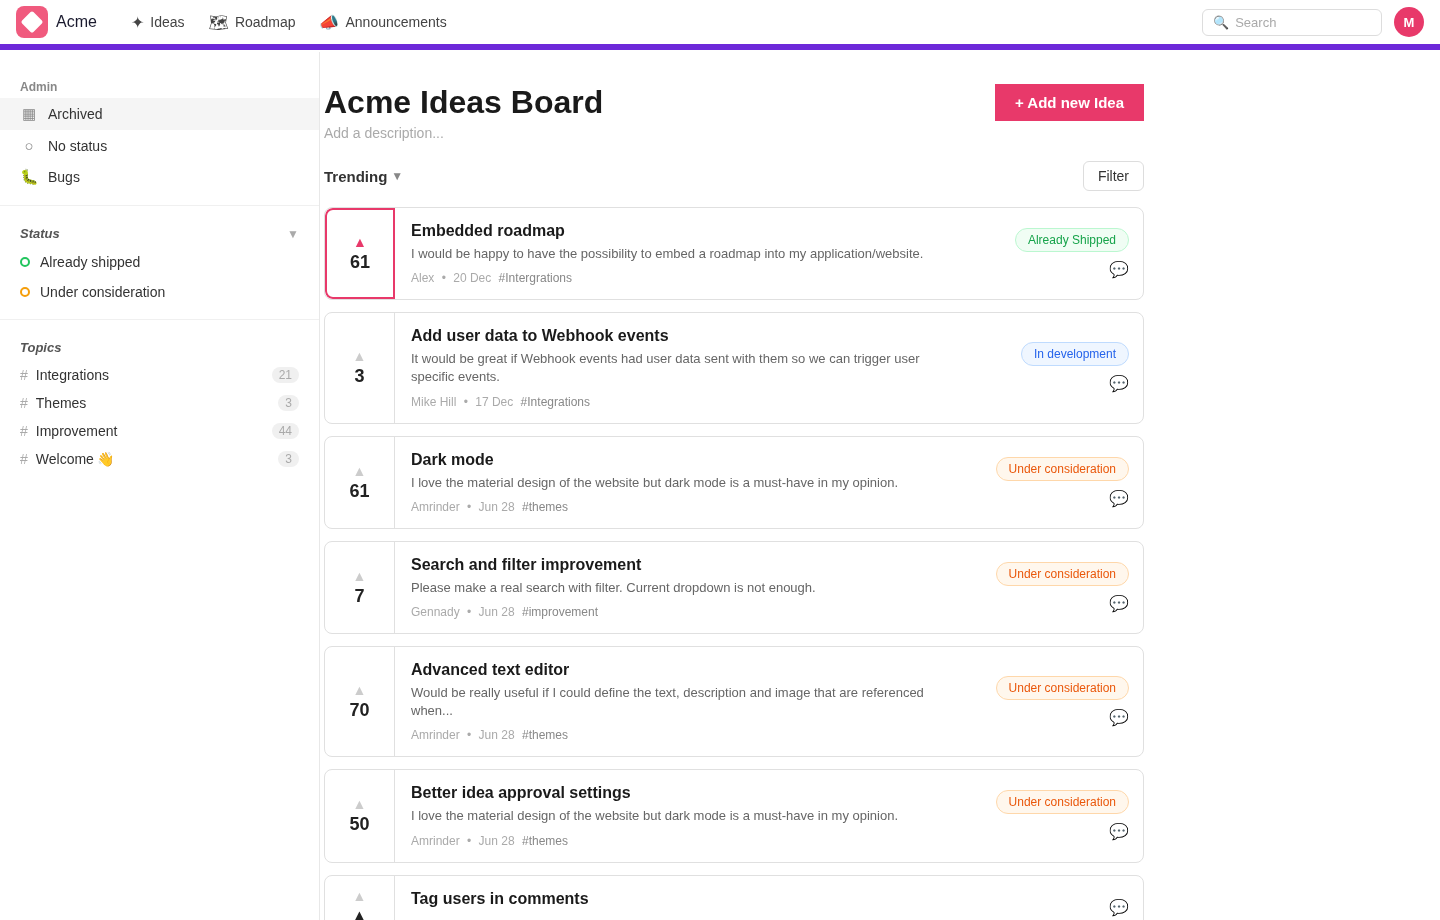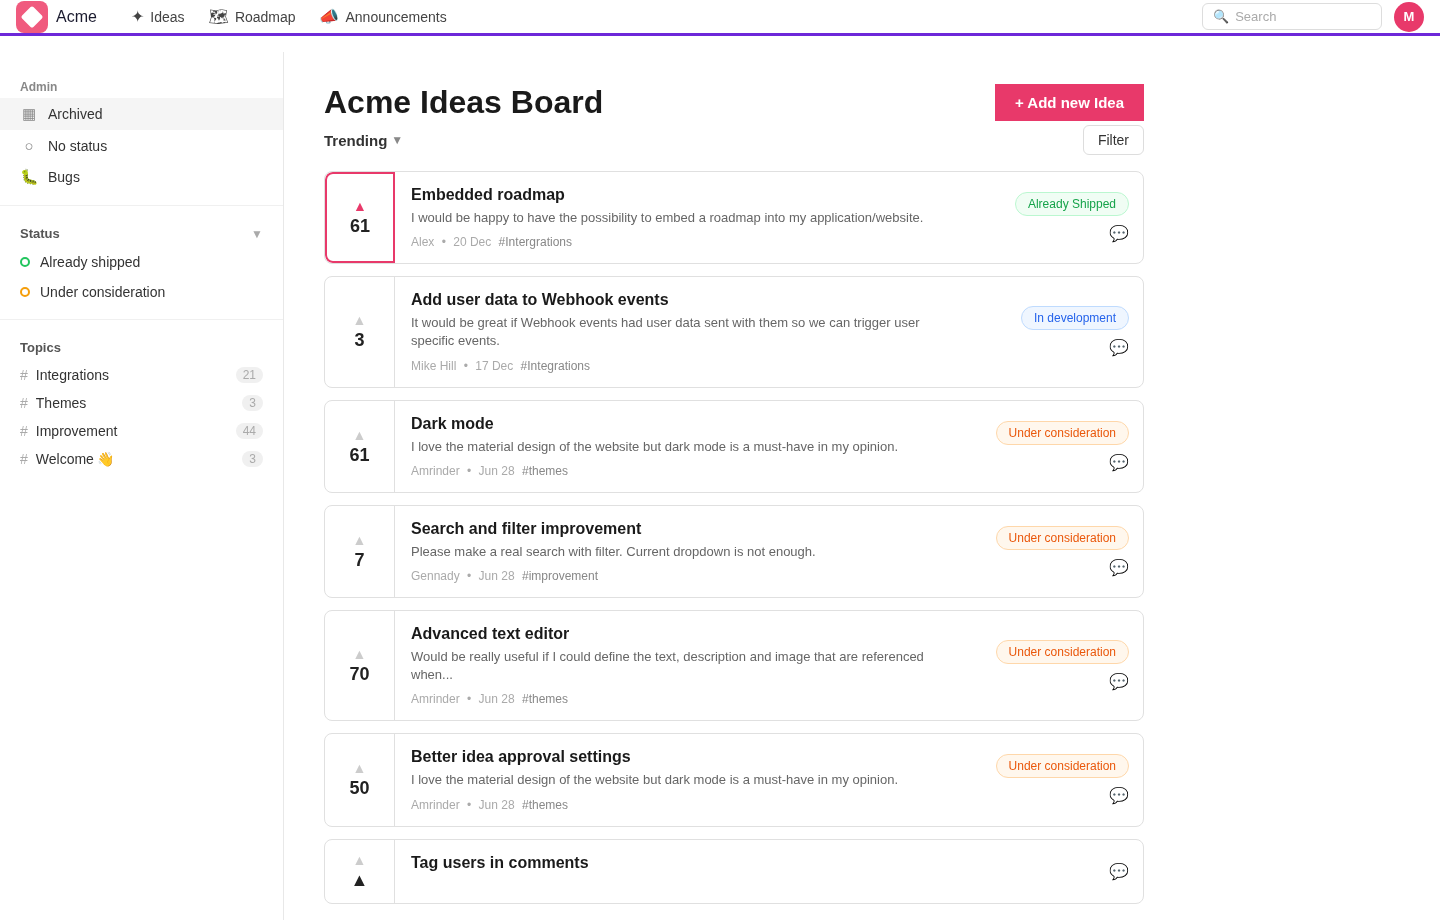--- a/index.html
+++ b/index.html
@@ -1,21 +1,21 @@
 <!DOCTYPE html>
 <html><head>
   <meta charset="utf-8">
   <style>
     * { box-sizing: border-box; margin: 0; padding: 0; }
     body { font-family: -apple-system, BlinkMacSystemFont, 'Segoe UI', sans-serif; background: #fff; color: #1a1a2e; }
 
     
     .topnav {
-      display: flex; align-items: center; padding: 0 16px; height: 36px;
-      border-bottom: 3px solid #6d28d9; position: fixed; top: 0; left: 0; right: 0;
+      display: flex; align-items: center; padding: 0 16px; height: 50px;
+      border-bottom: 6px solid #6d28d9; position: fixed; top: 0; left: 0; right: 0;
       background: #fff; z-index: 100;
     }
     .logo-block { display: flex; align-items: center; gap: 8px; margin-right: 24px; }
     .logo-icon {
       width: 32px; height: 32px; background: #f05a7e; border-radius: 8px;
       display: flex; align-items: center; justify-content: center;
     }
     .logo-icon-inner { width: 16px; height: 16px; background: #fff; border-radius: 2px; transform: rotate(45deg); }
     .nav-links { display: flex; align-items: center; gap: 4px; flex: 1; }
     .nav-item {
@@ -32,38 +32,38 @@
       width: 30px; height: 30px; border-radius: 50%; background: #e8396a;
       color: #fff; display: flex; align-items: center; justify-content: center;
       font-size: 13px; font-weight: 600; margin-left: 12px;
     }
 
     
     .layout { display: flex; margin-top: 52px; }
 
     
     .sidebar {
-      width: 284px; min-height: calc(100vh - 52px); border-right: 1px solid #e8e8e8;
+      width: 320px; min-height: calc(100vh - 52px); border-right: 1px solid #e8e8e8;
       padding: 20px 0; position: fixed; top: 52px; left: 0; bottom: 0;
       overflow-y: auto; background: #fff;
     }
     .sidebar-section-label {
       font-size: 12px; font-weight: 600; color: #888; padding: 8px 20px 4px;
       text-transform: none; letter-spacing: 0;
     }
     .sidebar-item {
       display: flex; align-items: center; gap: 10px; padding: 7px 20px;
       font-size: 14px; color: #333; cursor: pointer; border-radius: 0;
     }
     .sidebar-item.active { background: #f5f5f5; font-weight: 500; }
     .sidebar-item .s-icon { font-size: 15px; color: #888; width: 18px; text-align: center; }
     .sidebar-divider { height: 1px; background: #f0f0f0; margin: 12px 0; }
     .sidebar-section-header {
       display: flex; align-items: center; justify-content: space-between;
-      padding: 8px 20px 6px; cursor: pointer;
+      padding: 8px 20px 6px; cursor: pointer; font-style: italic;
     }
     .sidebar-section-header span { font-size: 13px; font-weight: 600; color: #555; }
     .sidebar-topic-item {
       display: flex; align-items: center; justify-content: space-between;
       padding: 6px 20px; font-size: 14px; color: #333; cursor: pointer;
     }
     .sidebar-topic-left { display: flex; align-items: center; gap: 8px; }
     .sidebar-topic-left .hash { color: #aaa; font-size: 14px; }
     .sidebar-topic-count { font-size: 12px; color: #aaa; background: #f0f0f0; border-radius: 10px; padding: 1px 7px; }
 
@@ -216,20 +216,21 @@
     </div>
   </aside>
 
   <main class="main">
     <div class="page-header">
       <div>
         <h1 class="page-title">Acme Ideas Board</h1>
       </div>
       <button class="add-btn">+ Add new Idea</button>
     </div>
+    <p class="page-desc">Add a description...</p>
 
     <div class="trending-bar">
       <div class="trending-left">
         <span>Trending</span>
         <span style="font-size:12px;color:#888;">▼</span>
       </div>
       <button class="filter-btn">Filter</button>
     </div>
 
     <div id="ideas-list">

